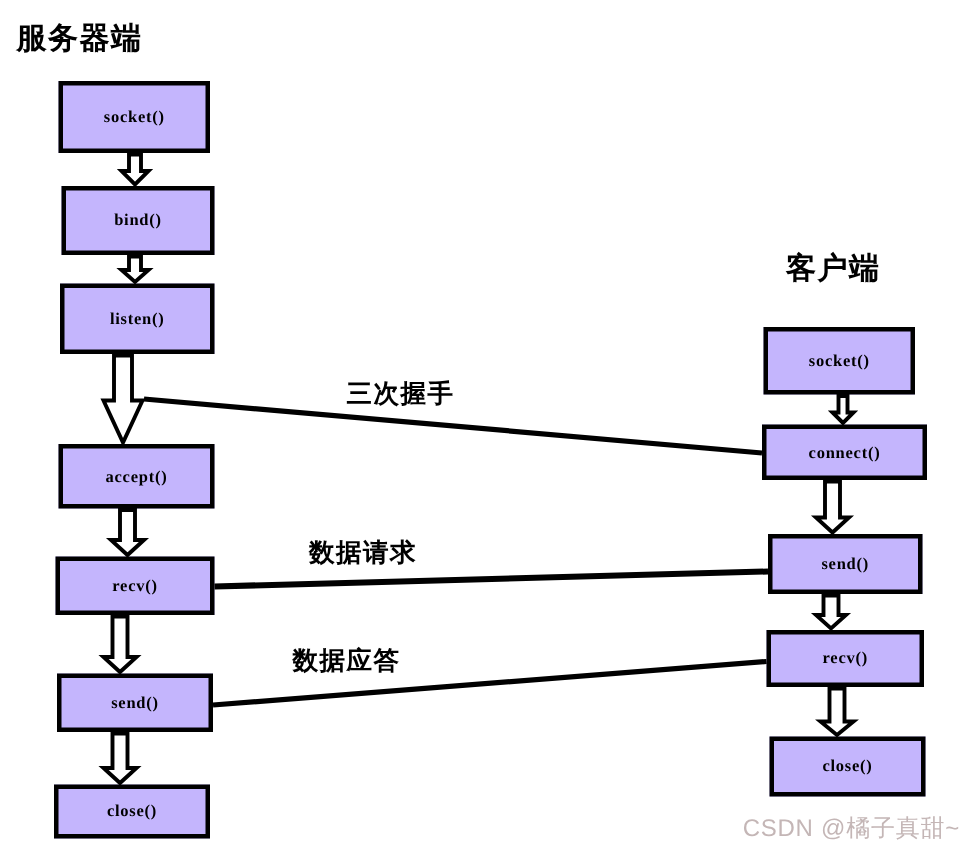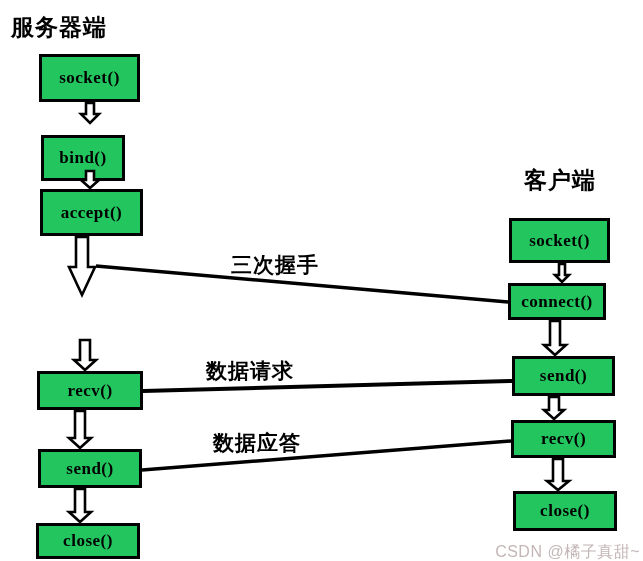--- a/index.html
+++ b/index.html
@@ -8,44 +8,44 @@
     width: 643px;
     height: 561px;
     background: #ffffff;
     overflow: hidden;
     font-family: "Liberation Serif", serif;
   }
   .fbox {
     position: absolute;
     box-sizing: border-box;
     border: 3px solid #000;
-    background: #22c55e;
+    background: #c4b5fd;
     display: flex;
     align-items: center;
     justify-content: center;
     font-weight: bold;
-    font-size: 17px;
+    font-size: 11px;
     color: #000;
     letter-spacing: 0.5px;
     white-space: nowrap;
   }
   .cn-title {
     position: absolute;
     font-family: "Liberation Sans", "DejaVu Sans", sans-serif;
     font-weight: bold;
-    font-size: 23px;
+    font-size: 20px;
     color: #000;
     letter-spacing: 1px;
     white-space: nowrap;
   }
   .conn-label {
     position: absolute;
     font-family: "Liberation Sans", "DejaVu Sans", sans-serif;
     font-weight: bold;
-    font-size: 21px;
+    font-size: 17px;
     color: #000;
     letter-spacing: 1px;
     white-space: nowrap;
   }
   .overlay-svg {
     position: absolute;
     left: 0; top: 0;
     pointer-events: none;
   }
   .watermark {
@@ -61,28 +61,29 @@
 </style>
 </head>
 <body>
 
 <div class="stage">
 
   <div class="cn-title" style="left:11px; top:12px;">服务器端</div>
   <div class="cn-title" style="left:524px; top:165px;">客户端</div>
 
   <div class="fbox" style="left:39px; top:54px; width:101px; height:48px;">socket()</div>
-  <div class="fbox" style="left:41px; top:124px; width:84px; height:46px;margin-top:11px;">bind()</div>
-  <div class="fbox" style="left:40px; top:189px; width:103px; height:47px;">accept()</div>
+  <div class="fbox" style="left:41px; top:124px; width:102px; height:46px;">bind()</div>
+  <div class="fbox" style="left:40px; top:189px; width:103px; height:47px;">listen()</div>
+  <div class="fbox" style="left:39px; top:296px; width:104px; height:43px;">accept()</div>
   <div class="fbox" style="left:37px; top:371px; width:106px; height:39px;">recv()</div>
   <div class="fbox" style="left:38px; top:449px; width:104px; height:39px;">send()</div>
   <div class="fbox" style="left:36px; top:523px; width:104px; height:36px;">close()</div>
 
   <div class="fbox" style="left:509px; top:218px; width:101px; height:45px;">socket()</div>
-  <div class="fbox" style="left:508px; top:283px; width:98px; height:37px;">connect()</div>
+  <div class="fbox" style="left:508px; top:283px; width:110px; height:37px;">connect()</div>
   <div class="fbox" style="left:512px; top:356px; width:103px; height:40px;">send()</div>
   <div class="fbox" style="left:511px; top:420px; width:105px; height:38px;">recv()</div>
   <div class="fbox" style="left:513px; top:491px; width:104px; height:40px;">close()</div>
 
   <svg class="overlay-svg" width="643" height="561" viewBox="0 0 643 561">
     <g fill="#ffffff" stroke="#000000" stroke-width="2.6" stroke-linejoin="miter">
 
       <path d="M 86 103 L 86 114 L 81 114 L 90 123 L 99 114 L 94 114 L 94 103 Z"></path>
       <path d="M 86 171 L 86 180 L 81 180 L 90 188 L 99 180 L 94 180 L 94 171 Z"></path>
       <path d="M 76 237 L 76 267 L 69 267 L 82 295 L 95 267 L 88 267 L 88 237 Z"></path>
@@ -97,17 +98,17 @@
     </g>
     <g stroke="#000000" fill="none" stroke-linecap="butt">
       <line x1="96" y1="266" x2="508" y2="302" stroke-width="3.5"></line>
       <line x1="143" y1="391" x2="512" y2="381" stroke-width="4"></line>
       <line x1="142" y1="470" x2="511" y2="441" stroke-width="3.5"></line>
     </g>
   </svg>
 
   <div class="conn-label" style="left:231px; top:251px;">三次握手</div>
   <div class="conn-label" style="left:206px; top:357px;text-align:center;">数据请求</div>
-  <div class="conn-label" style="left:213px; top:429px;font-family:Liberation Serif, serif;">数据应答</div>
+  <div class="conn-label" style="left:195px; top:429px;font-family:Liberation Serif, serif;">数据应答</div>
 
   <div class="watermark">CSDN @橘子真甜~</div>
 
 </div>
 
 </body></html>

